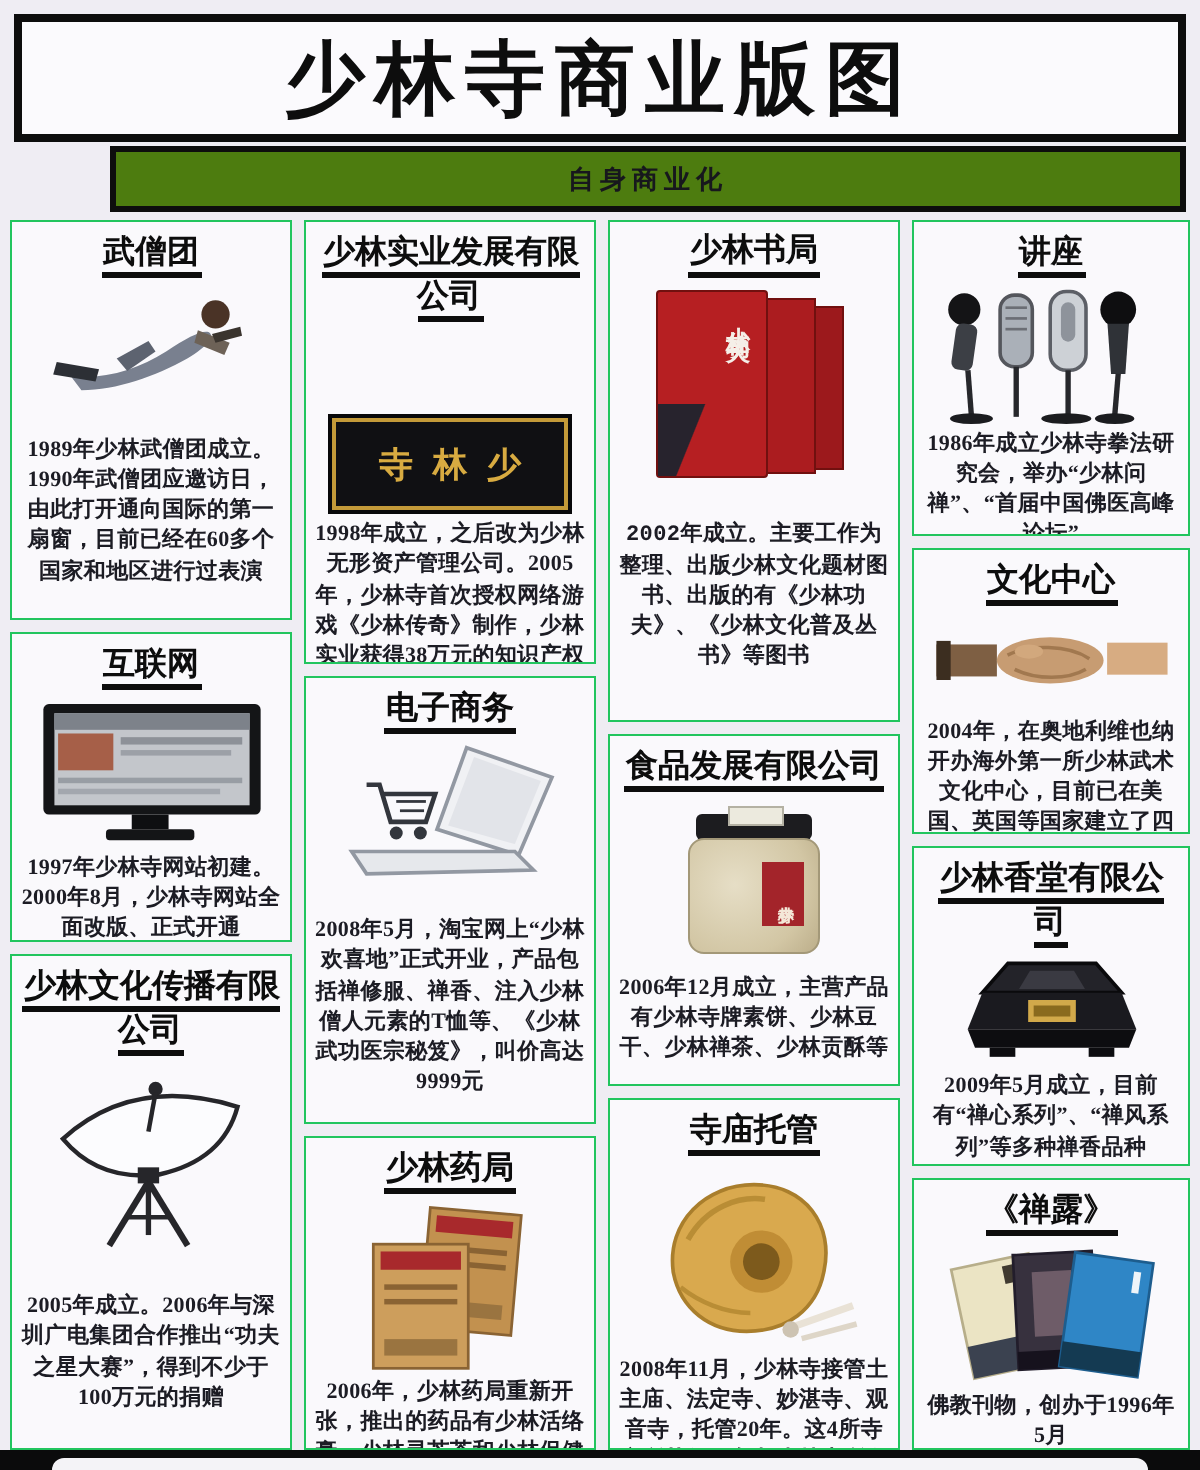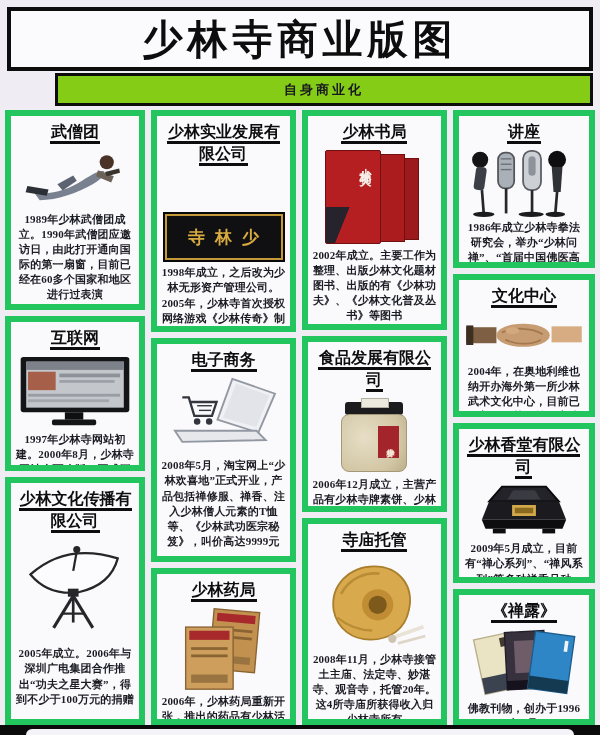--- a/index.html
+++ b/index.html
@@ -17,46 +17,46 @@
   .title-box{
     position:absolute;left:7px;right:7px;top:7px;height:56px;
     background:#fbfafd;border:4px solid #0d0d0d;
     display:flex;align-items:flex-end;justify-content:center;
   }
   .title-box h1{
     margin:0;font-size:40px;font-weight:bold;letter-spacing:5px;color:#0d0d0d;
   }
   .subtitle-box{
     position:absolute;left:7px;right:7px;top:73px;height:27px;
-    background:#84cc16;border:3px solid #0d0d0d;
+    background:#4d7c0f;border:3px solid #0d0d0d;
     display:flex;align-items:center;justify-content:center;margin-left:48px;
   }
   .subtitle-box span{font-size:13px;font-weight:bold;letter-spacing:3px;}
 
   
   .grid{
     position:absolute;top:110px;left:5px;right:5px;bottom:10px;
     display:flex;gap:6px;
   }
   .col{display:flex;flex-direction:column;gap:6px;}
   .col-1{width:141px;}
   .col-2{width:146px;}
   .col-3{width:146px;}
   .col-4{flex:1;}
 
   .box{
-    background:#faf9fc;border:6px solid #22c55e;
+    background:#faf9fc;border:1px solid #22c55e;
     box-sizing:border-box;
     display:flex;flex-direction:column;align-items:center;
     padding:5px 4px 4px;overflow:hidden;flex:0 0 auto;
   }
   .box.fill{flex:1 1 auto;}
   .h200{height:200px;}.h155{height:155px;}
   .h222{height:222px;}.h192{height:224px;}
-  .h204{height:220px;}.h176{height:176px;}
+  .h204{height:251px;font-family:Liberation Mono, monospace;}.h176{height:176px;}
   .h158{height:158px;}.h143{height:143px;}.h160{height:160px;}
 
   .box-title{
     text-align:center;line-height:1.35;margin-bottom:4px;
   }
   .box-title span{
     font-size:16px;font-weight:bold;color:#0d0d0d;
     border-bottom:3px solid #0d0d0d;padding:0 1px 1px;
   }
   .box-img{

